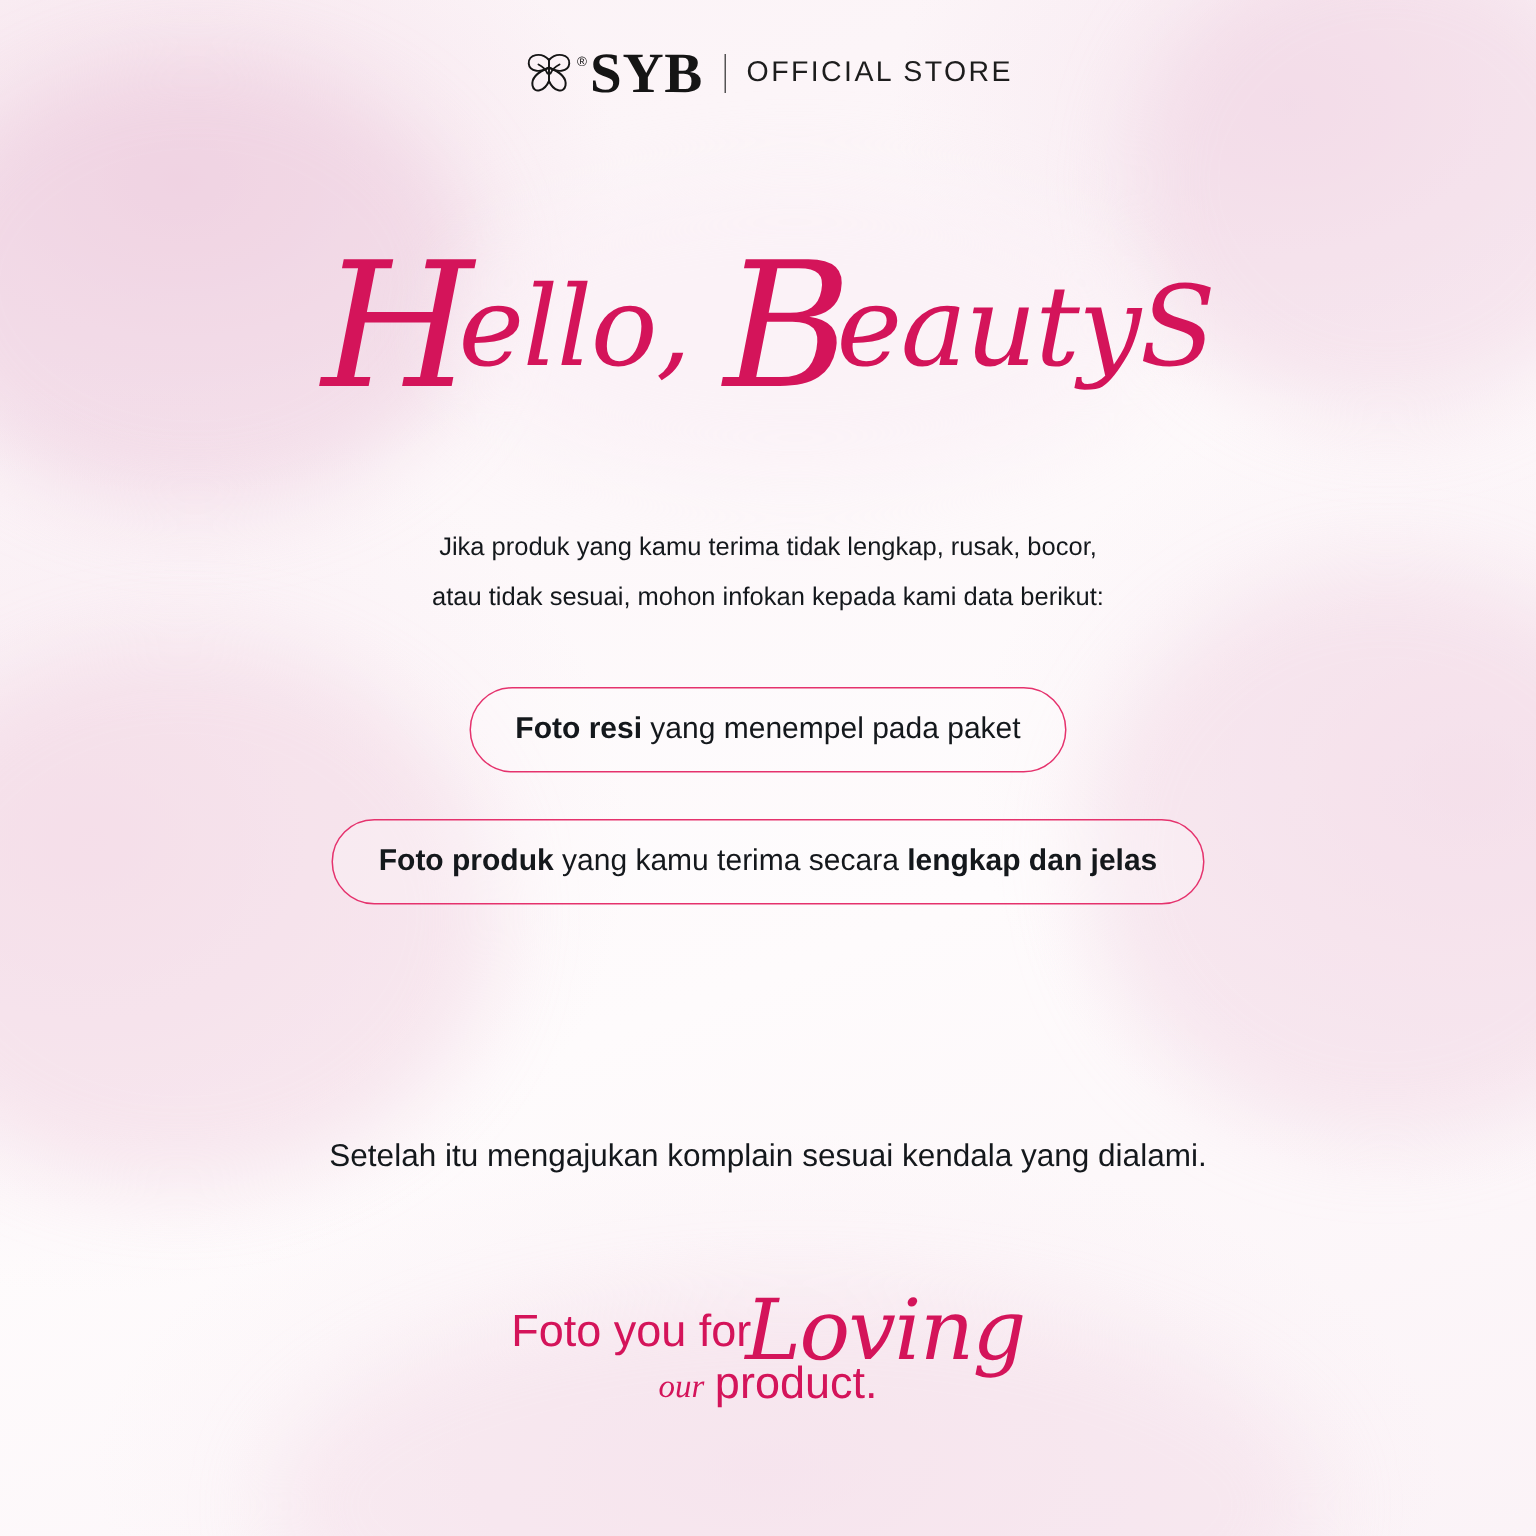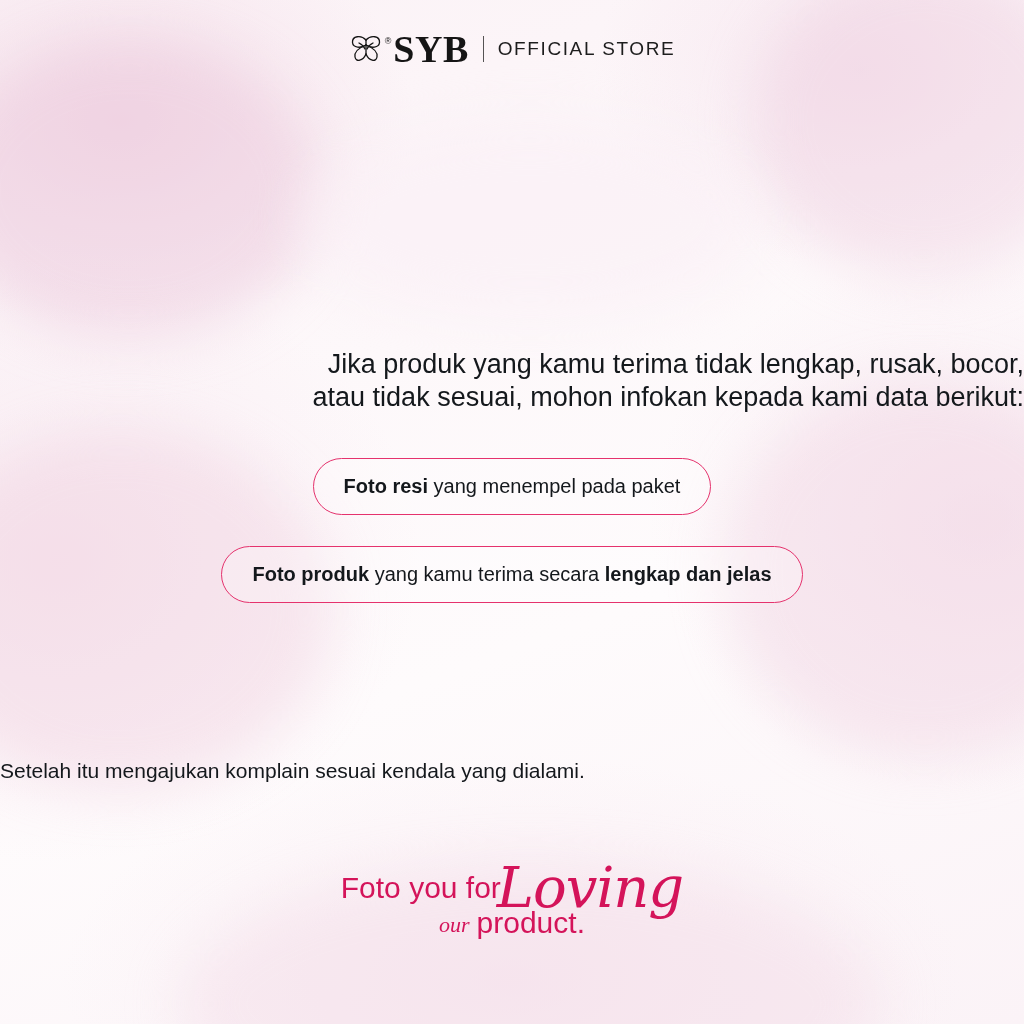--- a/index.html
+++ b/index.html
@@ -117,22 +117,22 @@
   .hello-script .tail {
     font-size: 74px;
   }
 
   
   .intro {
     position: absolute;
     top: 348px;
     left: 0;
     right: 0;
-    text-align: right;
-    font-size: 27px;
+    text-align: center;
+    font-size: 17px;
     line-height: 33px;
     color: #14181c;
     z-index: 3;
   }
 
   
   .pills {
     position: absolute;
     top: 458px;
     left: 0;
@@ -157,20 +157,21 @@
   .pill b {
     font-weight: bold;
   }
 
   
   .closing {
     position: absolute;
     top: 756px;
     left: 0;
     right: 0;
+    text-align: center;
     font-size: 21px;
     line-height: 30px;
     color: #14181c;
     z-index: 3;
   }
 
   
   .thanks {
     position: absolute;
     top: 868px;
@@ -233,20 +234,25 @@
           </g>
         </svg>
       </span>
       <span class="reg-mark">®</span>
       <span class="brand-name">SYB</span>
     </div>
     <div class="divider-vert"></div>
     <div class="store-label">OFFICIAL STORE</div>
   </div>
 
+  <div class="hello-wrap">
+    <div class="hello-script">
+      <span class="cap">H</span><span class="tail">ello,</span>&nbsp;<span class="cap">B</span><span class="tail">eautyS</span>
+    </div>
+  </div>
 
   <div class="intro">
     <div>Jika produk yang kamu terima tidak lengkap, rusak, bocor,</div>
     <div>atau tidak sesuai, mohon infokan kepada kami data berikut:</div>
   </div>
 
   <div class="pills">
 
     <div class="pill-row">
       <div class="pill">

